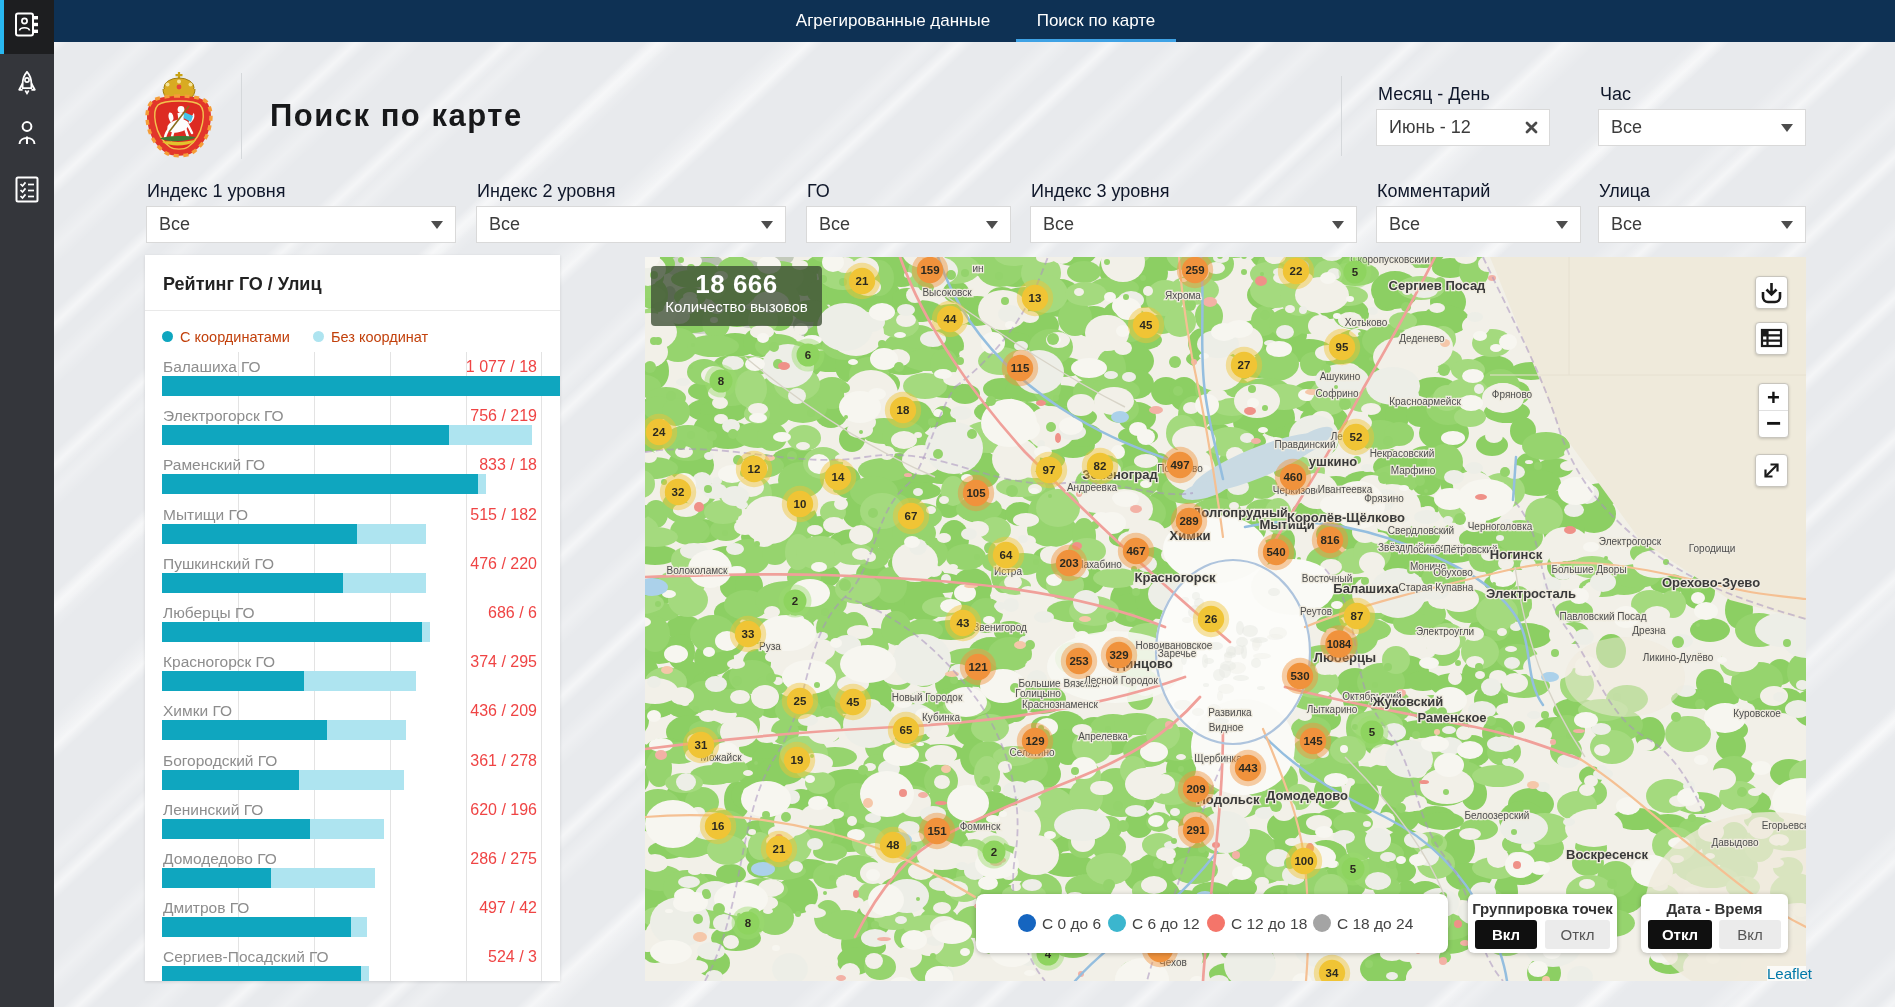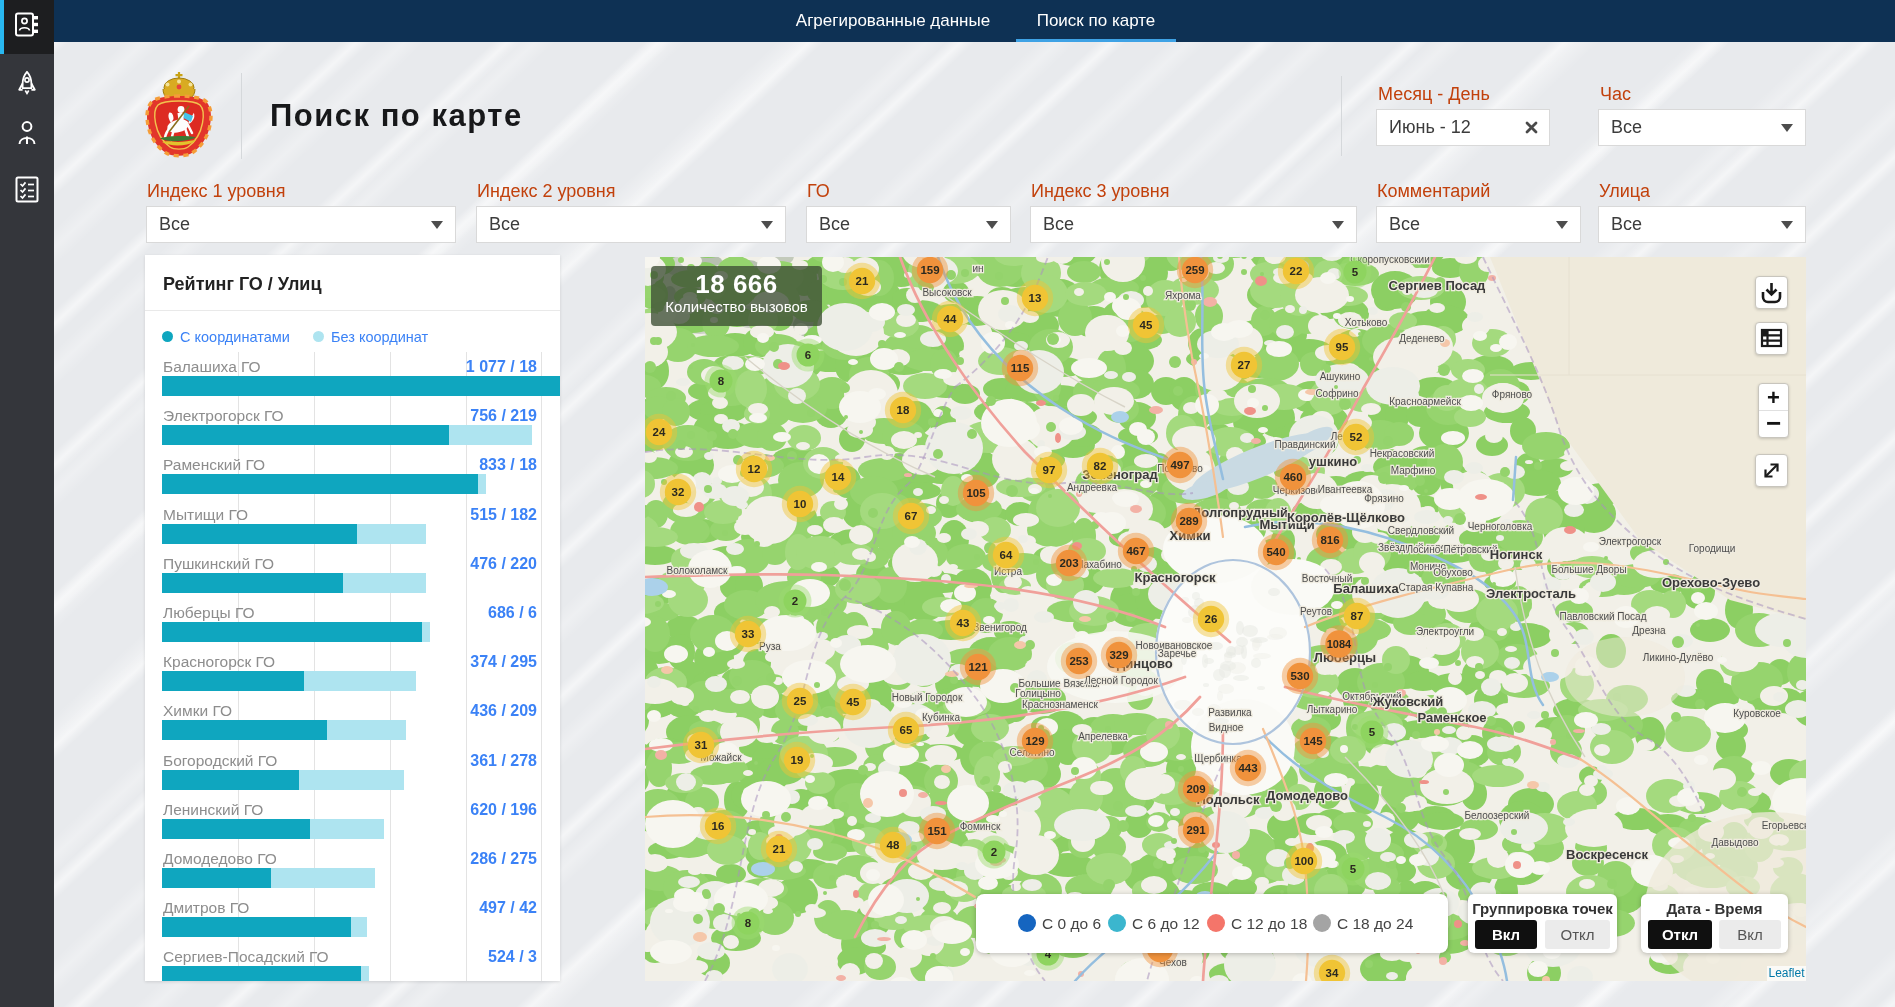--- a/index.html
+++ b/index.html
@@ -11,51 +11,51 @@
 .topbar{position:absolute;left:54px;top:0;width:1841px;height:42px;background:#0e3154}
 .tab{position:absolute;top:0;height:42px;line-height:42px;color:#fff;font-size:17px;text-align:center}
 .tabline{position:absolute;height:3px;background:#3ea2e5}
 .sidebar{position:absolute;left:0;top:0;width:54px;height:1007px;background:#34363b}
 .sidecell{position:absolute;left:0;top:0;width:54px;height:54px;background:#1d1e20}
 .cyan{position:absolute;left:0;top:0;width:4px;height:54px;background:#29b8f0}
 .sideicon{position:absolute;left:14px}
 .crest{position:absolute;left:144px;top:71px}
 .vdiv{position:absolute;width:1px;background:#d5d8db}
 h1.title{position:absolute;left:270px;top:98px;font-size:31px;font-weight:bold;color:#17181a;letter-spacing:1.5px}
-.flabel{position:absolute;font-size:18px;color:#c2410c;white-space:nowrap}
+.flabel{position:absolute;font-size:18px;color:#0f172a;white-space:nowrap}
 .selbox{position:absolute;height:37px;background:#fff;border:1px solid #d9d9d9;font-size:18px;color:#3c3c3c;line-height:35px;padding-left:12px}
 .caret{position:absolute;right:12px;top:14px;width:0;height:0;border-left:6.5px solid transparent;border-right:6.5px solid transparent;border-top:8px solid #4d4d4d}
 .card{position:absolute;left:145px;top:255px;width:415px;height:726px;background:#fff;box-shadow:0 1px 3px rgba(0,0,0,0.12);overflow:hidden}
 .cardtitle{position:absolute;left:18px;top:19px;font-size:18px;font-weight:bold;color:#222}
 .cardsep{position:absolute;left:0;top:55px;width:483px;height:1px;background:#e9e9e9}
 .dot{position:absolute;width:11px;height:11px;border-radius:50%}
-.legtext{position:absolute;font-size:14.5px;color:#3b82f6;white-space:nowrap}
+.legtext{position:absolute;font-size:14.5px;color:#c2410c;white-space:nowrap}
 .gline{position:absolute;width:1px;background:#e3e3e3}
 .rowlab{position:absolute;left:18px;font-size:15.5px;color:#8d8d8d;white-space:nowrap}
-.rowval{position:absolute;right:23px;font-size:16px;font-weight:bold;color:#3b82f6;white-space:nowrap}
+.rowval{position:absolute;right:23px;font-size:16px;font-weight:normal;color:#ef4444;white-space:nowrap}
 .bar{position:absolute;height:20px}
 .sbtrack{position:absolute;left:471px;top:56px;width:7px;height:670px;background:#f3f3f3}
 .sbthumb{position:absolute;left:471px;top:58px;width:7px;height:50px;background:#c2c2c2;border-radius:3px}
 .map{position:absolute;left:645px;top:257px;width:1161px;height:724px;background:#efebdf;overflow:hidden}
 .ovl{position:absolute;left:651px;top:266px;width:171px;height:60px;background:rgba(62,78,52,0.78);border-radius:4px;text-align:center;color:#fff}
 .ovl .n{font-size:26px;font-weight:bold;padding-top:3px;letter-spacing:0.5px}
 .ovl .t{font-size:15px;margin-top:-2px}
 .mbtn{position:absolute;width:33px;height:33px;background:#fff;border:1px solid #c8c5bd;border-radius:4px;box-shadow:0 1px 3px rgba(0,0,0,0.18)}
 .zoombox{position:absolute;left:1758px;top:383px;width:31px;height:55px;background:#fff;border:1px solid #c8c5bd;border-radius:4px;box-shadow:0 1px 3px rgba(0,0,0,0.18)}
 .zplus{position:absolute;left:0;top:0;width:100%;height:27px;text-align:center;font-size:22px;font-weight:bold;color:#141414;line-height:27px;border-bottom:1px solid #e0e0e0}
 .zminus{position:absolute;left:0;top:28px;width:100%;height:26px;text-align:center;font-size:26px;font-weight:bold;color:#141414;line-height:23px}
 .legbar{position:absolute;left:976px;top:894px;width:472px;height:59px;background:#fff;border-radius:8px;box-shadow:0 1px 5px rgba(0,0,0,0.25)}
 .ldot{position:absolute;width:18px;height:18px;border-radius:50%}
 .ltext{position:absolute;font-size:15.5px;color:#444;white-space:nowrap}
 .grpbox{position:absolute;top:894px;height:59px;background:#fff;border-radius:6px;box-shadow:0 1px 5px rgba(0,0,0,0.25)}
 .grptitle{position:absolute;top:6px;width:100%;text-align:center;font-size:15px;font-weight:bold;color:#333}
 .btn{position:absolute;top:26px;height:29px;border-radius:3px;text-align:center;font-size:15px;line-height:29px}
 .btn.on{background:#101010;color:#fff;font-weight:bold}
 .btn.off{background:#ebebeb;color:#555}
-.leaflet{position:absolute;left:1767px;top:966px;width:39px;height:15px;background:rgba(255,255,255,0.75);font-size:12px;color:#0078a8;text-align:center;line-height:15px}
+.leaflet{position:absolute;left:1767px;top:966px;width:39px;height:15px;background:rgba(255,255,255,0.75);font-size:15px;color:#0078a8;text-align:center;line-height:15px}
 </style></head><body>
 <div class="topbar"></div>
 <div class="tab" style="left:783px;width:220px">Агрегированные данные</div>
 <div class="tab" style="left:1016px;width:160px">Поиск по карте</div>
 <div class="tabline" style="left:1016px;top:39px;width:160px"></div>
 <div class="sidebar">
     <div class="sidecell"></div>
     <div class="cyan"></div>
     <svg class="sideicon" style="top:12px" width="26" height="25" viewBox="0 0 26 25">
 <rect x="2" y="1.5" width="17" height="22" rx="2" fill="none" stroke="#fff" stroke-width="2"></rect>

